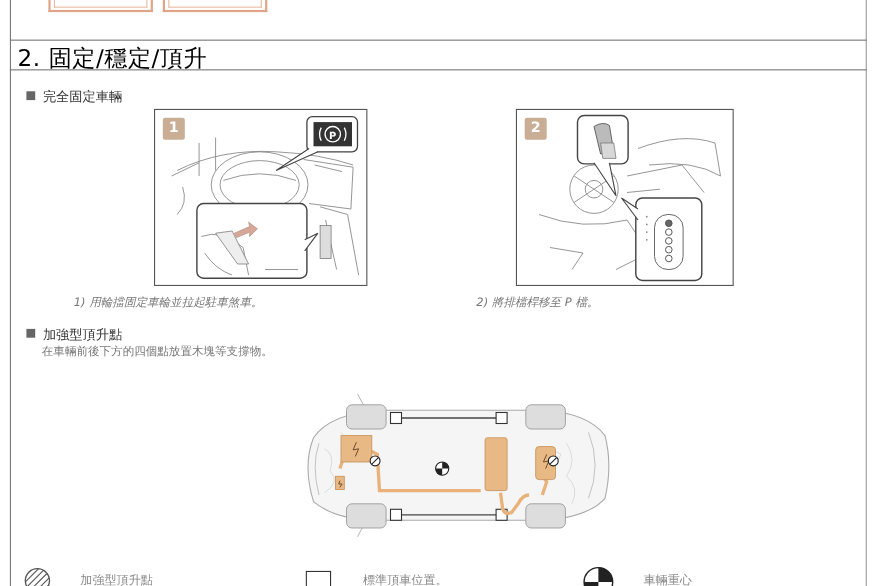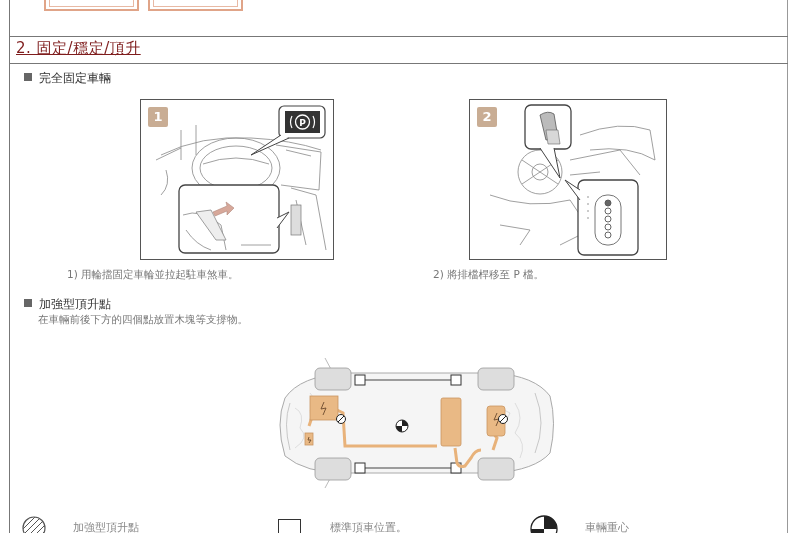--- a/index.html
+++ b/index.html
@@ -3,44 +3,44 @@
 <meta charset="utf-8">
 <style>
   html, body { margin:0; padding:0; background:#fff; }
   body { width:800px; height:533px; position:relative; overflow:hidden;
          font-family:"DejaVu Sans", sans-serif; color:#333; }
   .frame-left { position:absolute; left:9px; top:0; width:1px; height:533px; background:#777; }
   .frame-right { position:absolute; left:787px; top:0; width:1px; height:533px; background:#999; }
   .top-box { position:absolute; top:-4px; height:13px; border:2px solid #e0a488; border-top:none; background:#fff; }
   .top-box::after { content:""; position:absolute; inset:2px 3px 2px 3px; border:1px solid #e8b9a4; border-top:none; }
   .hline { position:absolute; left:9px; width:779px; height:1px; background:#777; }
-  .section-title { position:absolute; left:16px; top:39px; font-size:15px; color:#7f1d1d; letter-spacing:0.5px;text-decoration:underline; }
+  .section-title { position:absolute; left:16px; top:39px; font-size:21px; color:#000000; letter-spacing:0.5px; }
   .sub-heading { position:absolute; font-size:12px; color:#333; }
   .sub-heading .sq { display:inline-block; width:8px; height:8px; background:#666; margin-right:7px; vertical-align:1px; }
   .desc { position:absolute; font-size:10.5px; color:#777;text-align:right; }
   .figure { position:absolute; border:1.5px solid #555; background:#fff; overflow:hidden; }
   .badge { position:absolute; left:7px; top:7px; width:20px; height:20px; background:#c9ad94; color:#fff;
            font-weight:bold; font-size:13px; text-align:center; line-height:20px; border-radius:2px; }
-  .caption { position:absolute; font-size:10.5px; color:#777; }
+  .caption { position:absolute; font-size:10.5px; color:#777;font-style:italic; }
   .legend-label { position:absolute; font-size:11px; color:#888; }
 </style>
 </head>
 <body>
 
 <div class="frame-left"></div>
 <div class="frame-right"></div>
 
 <div class="top-box" style="left:44px; width:91px;"></div>
 <div class="top-box" style="left:148px; width:91px;"></div>
 
 <div class="hline" style="top:36px;"></div>
 <div class="section-title">2. 固定/穩定/頂升</div>
 <div class="hline" style="top:63px;"></div>
 
-<div class="sub-heading" style="left:24px; top:70px;">
+<div class="sub-heading" style="left:24px; top:80px;">
   <span class="sq"></span><span>完全固定車輛</span>
 </div>
 
 <div class="figure" style="left:140px; top:99px; width:192px; height:159px;">
   <div class="badge">1</div>
   <svg width="192" height="159" viewBox="0 0 192 159" style="position:absolute;left:0;top:0;">
     <g fill="none" stroke="#888" stroke-width="0.8">
       <path d="M20 55 Q60 35 110 38 Q150 40 180 50"></path>
       <path d="M15 60 L40 48"></path>
       <path d="M40 30 L40 60 M55 25 L55 55"></path>

